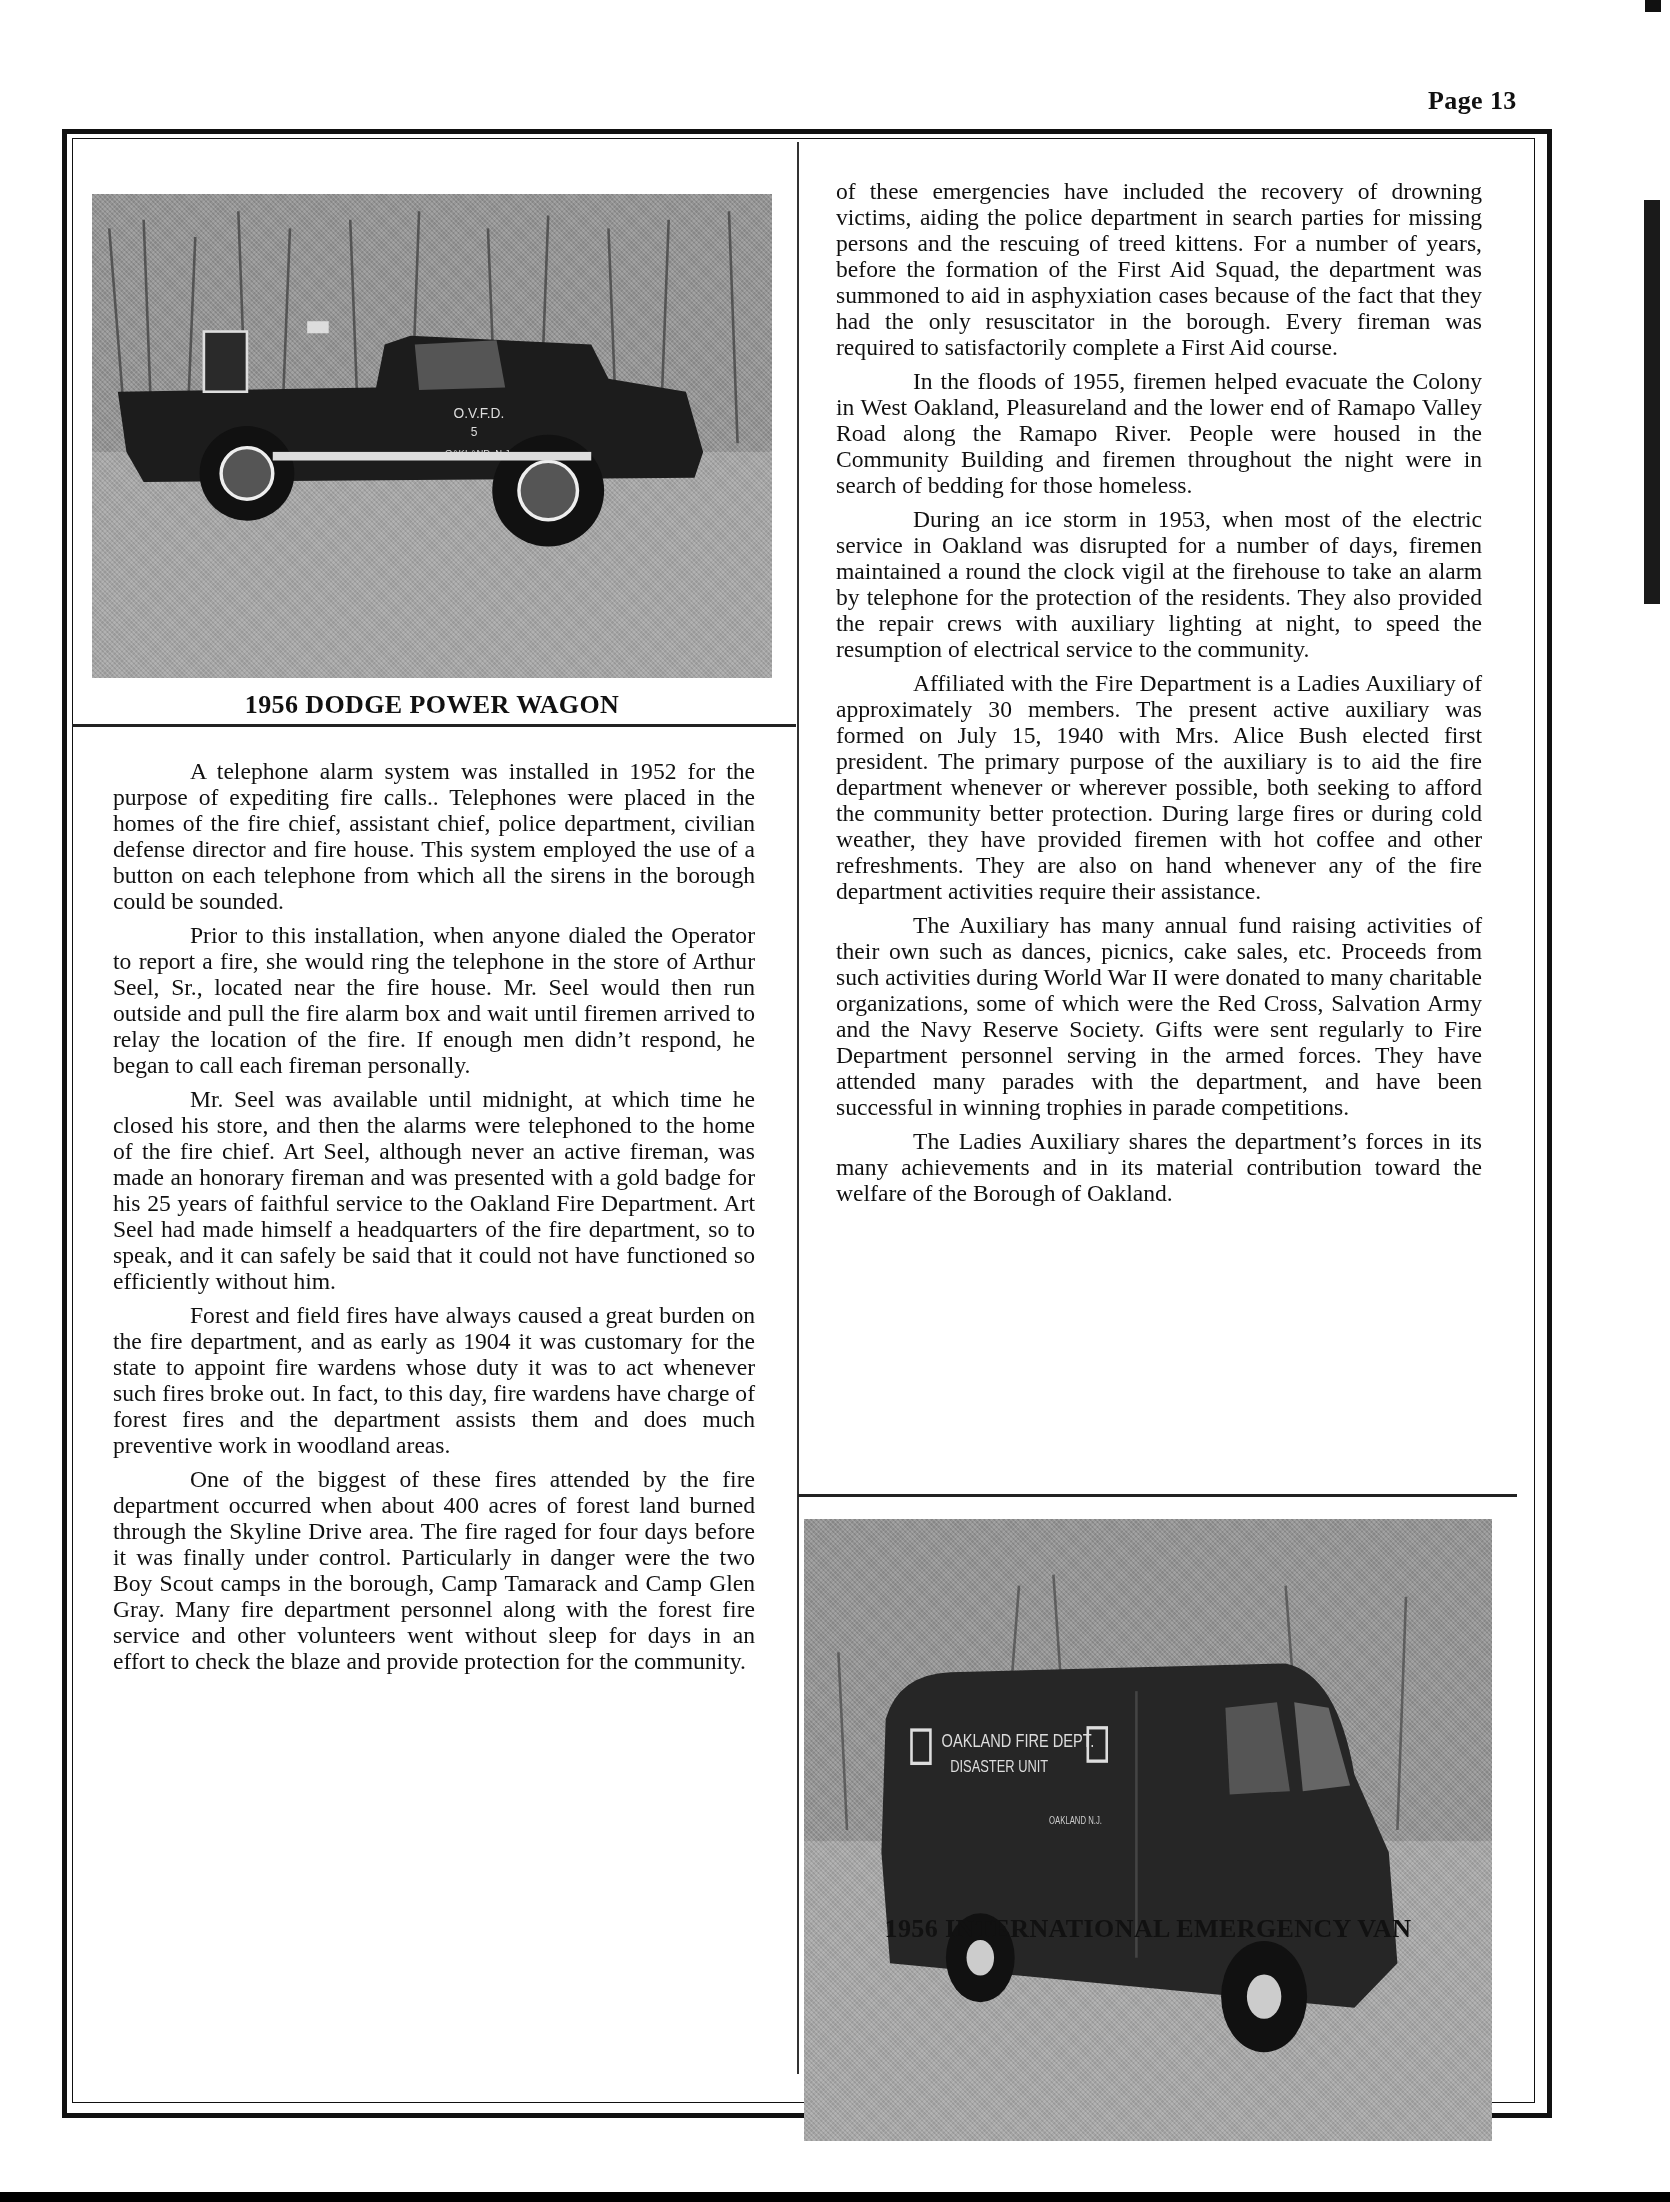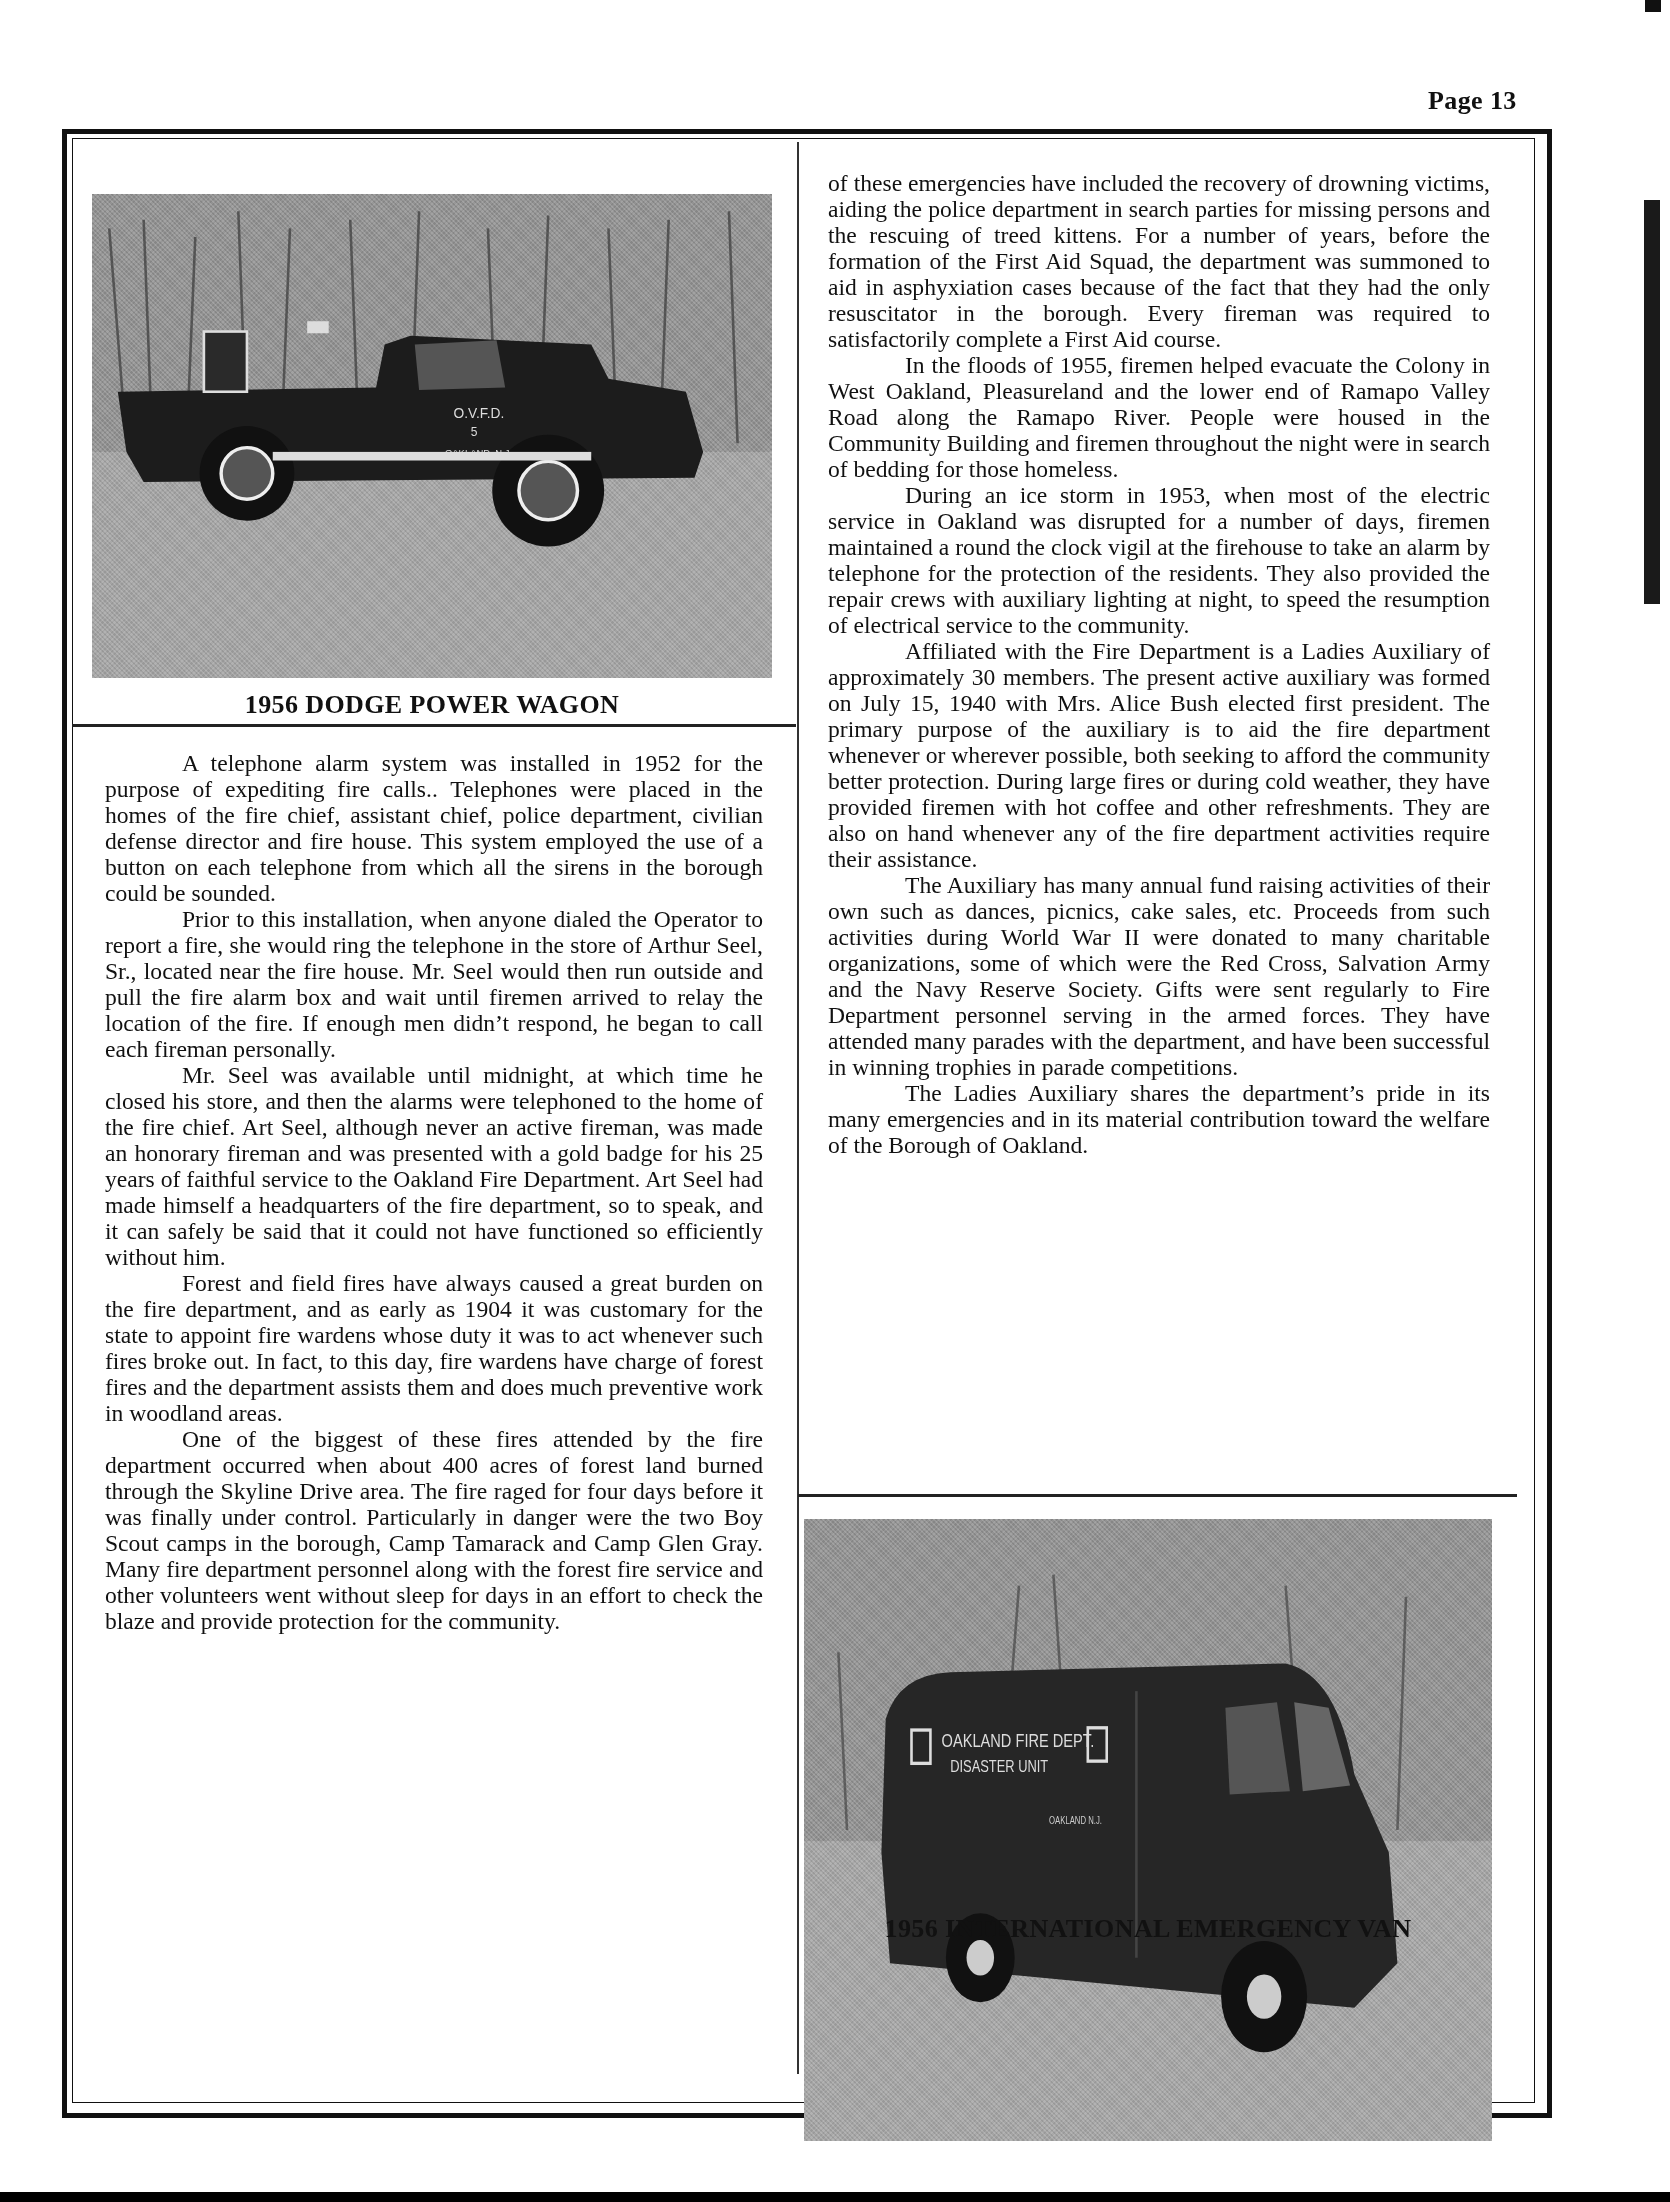--- a/index.html
+++ b/index.html
@@ -46,21 +46,21 @@
     }
     .caption-truck { left: 92px; top: 669px; width: 680px; margin-top: 21px; }
     .caption-van { left: 804px; top: 1914px; width: 688px; }
 
     .col-text {
       position: absolute; font-size: 23.6px; line-height: 26px;
       text-align: justify; hyphens: manual;
     }
     .col-left { left: 105px; top: 750px; width: 658px; }
     .col-right { left: 828px; top: 170px; width: 662px; }
-    .col-text p { margin: 0; text-indent: 0; }
+    .col-text p { margin: 8px; text-indent: 0; }
     .col-text p.indent { text-indent: 77px; }
 
     .scan-edge {
       position: absolute; left: 1645px; top: 224px; width: 12px; height: 146px;
       background: repeating-linear-gradient(180deg, #999 0 1.7px, #fff 1.7px 4.3px);
     }
     .scan-edge-dark {
       position: absolute; left: 1644px; top: 200px; width: 15.5px; height: 404px; background: #1a1a1a;
     }
     .scan-corner {
@@ -126,21 +126,21 @@
   <p class="indent">Forest and field fires have always caused a great burden on the fire department, and as early as 1904 it was customary for the state to appoint fire war­dens whose duty it was to act whenever such fires broke out. In fact, to this day, fire wardens have charge of forest fires and the department assists them and does much preventive work in woodland areas.</p>
   <p class="indent">One of the biggest of these fires attended by the fire department occurred when about 400 acres of forest land burned through the Skyline Drive area. The fire raged for four days before it was finally under control. Particularly in danger were the two Boy Scout camps in the borough, Camp Tam­arack and Camp Glen Gray. Many fire department personnel along with the forest fire service and other volunteers went without sleep for days in an effort to check the blaze and provide protection for the community.</p>
 </div>
 
 <div class="col-text col-right">
   <p>of these emergencies have included the recovery of drowning victims, aiding the police department in search parties for missing persons and the rescuing of treed kittens. For a number of years, before the formation of the First Aid Squad, the department was summoned to aid in asphyxiation cases because of the fact that they had the only resuscitator in the borough. Every fireman was required to satisfactorily complete a First Aid course.</p>
   <p class="indent">In the floods of 1955, firemen helped evacuate the Colony in West Oakland, Pleasureland and the lower end of Ramapo Valley Road along the Ramapo River. People were housed in the Community Build­ing and firemen throughout the night were in search of bedding for those homeless.</p>
   <p class="indent">During an ice storm in 1953, when most of the electric service in Oakland was disrupted for a num­ber of days, firemen maintained a round the clock vigil at the firehouse to take an alarm by telephone for the protection of the residents. They also pro­vided the repair crews with auxiliary lighting at night, to speed the resumption of electrical service to the community.</p>
   <p class="indent">Affiliated with the Fire Department is a Ladies Auxiliary of approximately 30 members. The present active auxiliary was formed on July 15, 1940 with Mrs. Alice Bush elected first president. The primary purpose of the auxiliary is to aid the fire department whenever or wherever possible, both seeking to af­ford the community better protection. During large fires or during cold weather, they have provided firemen with hot coffee and other refreshments. They are also on hand whenever any of the fire department activities require their assistance.</p>
   <p class="indent">The Auxiliary has many annual fund raising ac­tivities of their own such as dances, picnics, cake sales, etc. Proceeds from such activities during World War II were donated to many charitable organiza­tions, some of which were the Red Cross, Salvation Army and the Navy Reserve Society. Gifts were sent regularly to Fire Department personnel serving in the armed forces. They have attended many pa­rades with the department, and have been successful in winning trophies in parade competitions.</p>
-  <p class="indent">The Ladies Auxiliary shares the department’s pride in its many emergencies and in its material contribution toward the welfare of the Borough of Oakland.</p>
+  <p class="indent">The Ladies Auxiliary shares the department’s forces in its many achievements and in its material contribution toward the welfare of the Borough of Oakland.</p>
 </div>
 
 <div class="photo photo-van">
   <svg viewBox="0 0 800 560" preserveAspectRatio="none">
     <rect x="0" y="0" width="800" height="290" fill="#9a9a9a" opacity="0.55"></rect>
     <g stroke="#3a3a3a" stroke-width="3" opacity="0.6">
       <line x1="40" y1="120" x2="50" y2="280"></line>
         <line x1="250" y1="60" x2="240" y2="160"></line>
       <line x1="290" y1="50" x2="300" y2="160"></line>
         <line x1="560" y1="60" x2="570" y2="160"></line>

